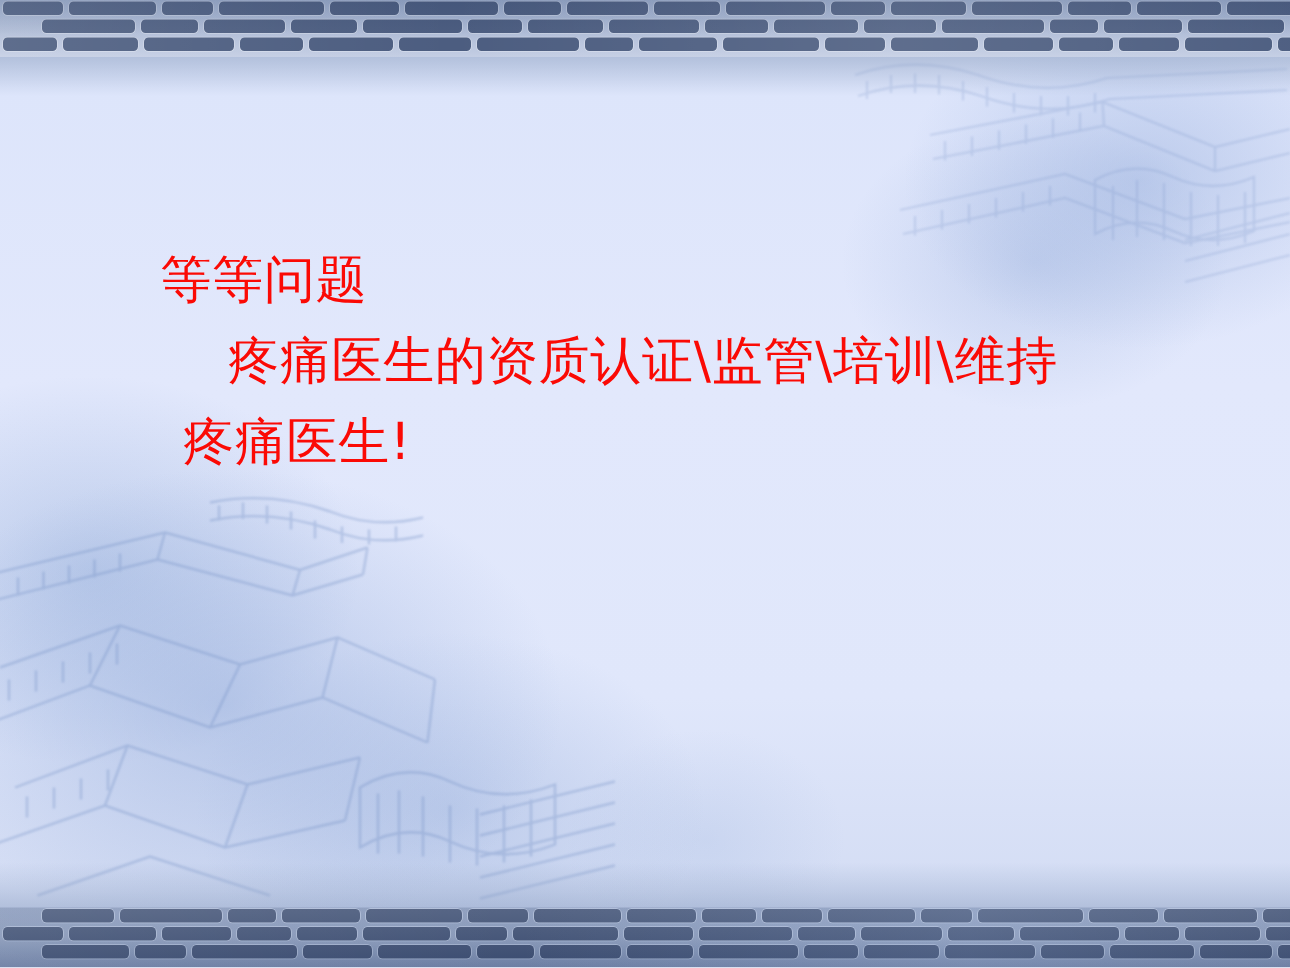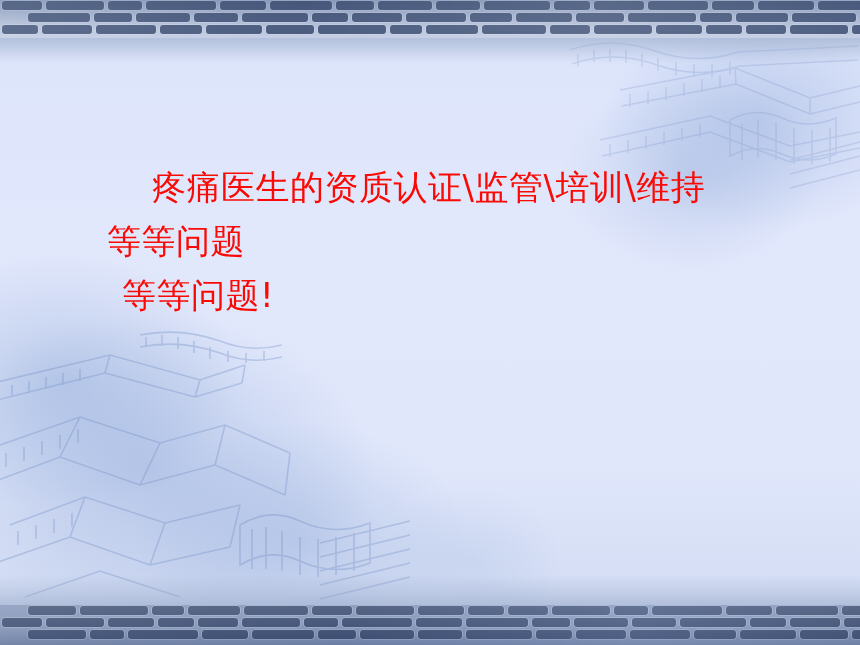--- a/index.html
+++ b/index.html
@@ -211,18 +211,18 @@
     <div class="brick-row"><span class="brick" style="width: 36px;"></span><span class="brick" style="width: 50px;"></span><span class="brick" style="width: 60px;"></span><span class="brick" style="width: 42px;"></span><span class="brick" style="width: 56px;"></span><span class="brick" style="width: 48px;"></span><span class="brick" style="width: 68px;"></span><span class="brick" style="width: 32px;"></span><span class="brick" style="width: 52px;"></span><span class="brick" style="width: 64px;"></span><span class="brick" style="width: 40px;"></span><span class="brick" style="width: 58px;"></span><span class="brick" style="width: 46px;"></span><span class="brick" style="width: 36px;"></span><span class="brick" style="width: 40px;"></span><span class="brick" style="width: 58px;"></span><span class="brick" style="width: 34px;"></span></div>
   </div>
 
   <div class="brick-band bottom">
     <div class="brick-row offset"><span class="brick" style="width: 48px;"></span><span class="brick" style="width: 68px;"></span><span class="brick" style="width: 32px;"></span><span class="brick" style="width: 52px;"></span><span class="brick" style="width: 64px;"></span><span class="brick" style="width: 40px;"></span><span class="brick" style="width: 58px;"></span><span class="brick" style="width: 46px;"></span><span class="brick" style="width: 36px;"></span><span class="brick" style="width: 40px;"></span><span class="brick" style="width: 58px;"></span><span class="brick" style="width: 34px;"></span><span class="brick" style="width: 70px;"></span><span class="brick" style="width: 46px;"></span><span class="brick" style="width: 62px;"></span><span class="brick" style="width: 38px;"></span></div>
     <div class="brick-row"><span class="brick" style="width: 40px;"></span><span class="brick" style="width: 58px;"></span><span class="brick" style="width: 46px;"></span><span class="brick" style="width: 36px;"></span><span class="brick" style="width: 40px;"></span><span class="brick" style="width: 58px;"></span><span class="brick" style="width: 34px;"></span><span class="brick" style="width: 70px;"></span><span class="brick" style="width: 46px;"></span><span class="brick" style="width: 62px;"></span><span class="brick" style="width: 38px;"></span><span class="brick" style="width: 54px;"></span><span class="brick" style="width: 44px;"></span><span class="brick" style="width: 66px;"></span><span class="brick" style="width: 36px;"></span><span class="brick" style="width: 50px;"></span><span class="brick" style="width: 60px;"></span></div>
     <div class="brick-row offset"><span class="brick" style="width: 58px;"></span><span class="brick" style="width: 34px;"></span><span class="brick" style="width: 70px;"></span><span class="brick" style="width: 46px;"></span><span class="brick" style="width: 62px;"></span><span class="brick" style="width: 38px;"></span><span class="brick" style="width: 54px;"></span><span class="brick" style="width: 44px;"></span><span class="brick" style="width: 66px;"></span><span class="brick" style="width: 36px;"></span><span class="brick" style="width: 50px;"></span><span class="brick" style="width: 60px;"></span><span class="brick" style="width: 42px;"></span><span class="brick" style="width: 56px;"></span><span class="brick" style="width: 48px;"></span><span class="brick" style="width: 68px;"></span></div>
   </div>
 
   <div class="content">
+    <div class="line l2">等等问题</div>
     <div class="line l1">疼痛医生的资质认证\监管\培训\维持</div>
-    <div class="line l2">等等问题</div>
-    <div class="line l4">等等问题!</div>
+    <div class="line l4">疼痛医生!</div>
   </div>
 
 </div>
 
 </body></html>

